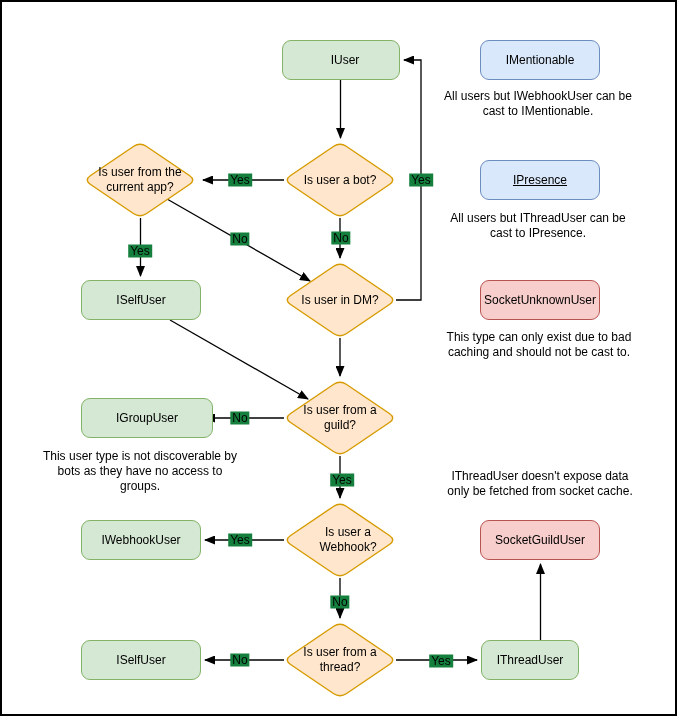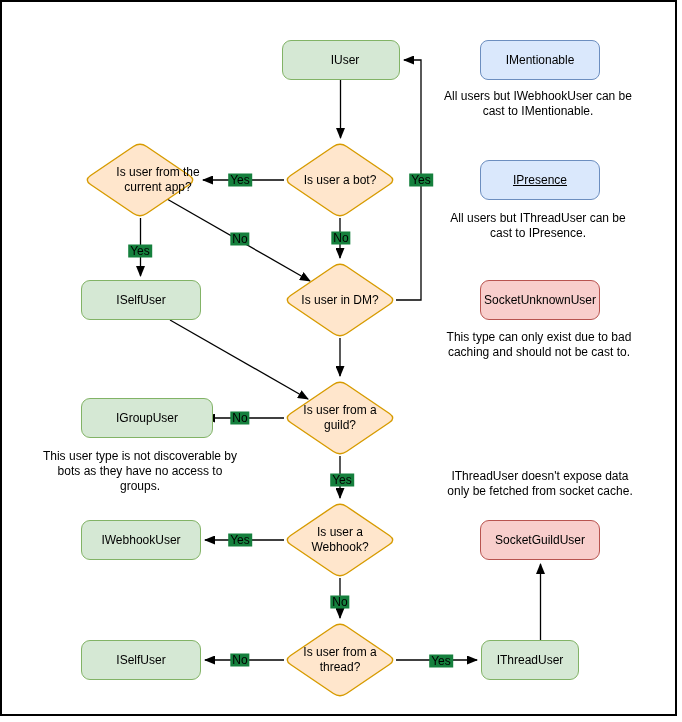--- a/index.html
+++ b/index.html
@@ -55,21 +55,21 @@
     <path class="diamond" transform="translate(140,180)" d="M6.6,-33.5 L49.4,-4.5 Q56,0 49.4,4.5 L6.6,33.5 Q0,38 -6.6,33.5 L-49.4,4.5 Q-56,0 -49.4,-4.5 L-6.6,-33.5 Q0,-38 6.6,-33.5 Z"></path>
     <path class="diamond" transform="translate(340,300)" d="M6.6,-33.5 L49.4,-4.5 Q56,0 49.4,4.5 L6.6,33.5 Q0,38 -6.6,33.5 L-49.4,4.5 Q-56,0 -49.4,-4.5 L-6.6,-33.5 Q0,-38 6.6,-33.5 Z"></path>
     <path class="diamond" transform="translate(340,418)" d="M6.6,-33.5 L49.4,-4.5 Q56,0 49.4,4.5 L6.6,33.5 Q0,38 -6.6,33.5 L-49.4,4.5 Q-56,0 -49.4,-4.5 L-6.6,-33.5 Q0,-38 6.6,-33.5 Z"></path>
     <path class="diamond" transform="translate(340,540)" d="M6.6,-33.5 L49.4,-4.5 Q56,0 49.4,4.5 L6.6,33.5 Q0,38 -6.6,33.5 L-49.4,4.5 Q-56,0 -49.4,-4.5 L-6.6,-33.5 Q0,-38 6.6,-33.5 Z"></path>
     <path class="diamond" transform="translate(340,660)" d="M6.6,-33.5 L49.4,-4.5 Q56,0 49.4,4.5 L6.6,33.5 Q0,38 -6.6,33.5 L-49.4,4.5 Q-56,0 -49.4,-4.5 L-6.6,-33.5 Q0,-38 6.6,-33.5 Z"></path>
   </svg>
 
   <div class="node green" style="left:282px;top:40px;width:118px;padding-left:8px;">
       <span>IUser</span>
     </div>
-  <div class="node blue" style="left:480px;top:40px;width:120px;border-radius:8px;">
+  <div class="node blue" style="left:480px;top:40px;width:120px;">
       <span>IMentionable</span>
     </div>
   <div class="node blue" style="left:480px;top:160px;width:120px;text-decoration:underline;">
       <span>IPresence</span>
     </div>
   <div class="node red" style="left:480px;top:280px;width:120px;">
       <span>SocketUnknownUser</span>
     </div>
   <div class="node green" style="left:81px;top:280px;width:120px;">
       <span>ISelfUser</span>
@@ -86,32 +86,32 @@
   <div class="node green" style="left:81px;top:640px;width:120px;">
       <span>ISelfUser</span>
     </div>
   <div class="node green" style="left:481px;top:640px;width:98px;">
       <span>IThreadUser</span>
     </div>
 
   <div class="dlabel" style="left:284px;top:142px;">
     <span>Is user a bot?</span>
   </div>
-  <div class="dlabel" style="left:102px;top:142px;">
+  <div class="dlabel" style="left:84px;top:142px;">
     <span>Is user from the</span>
       <span>current app?</span>
   </div>
   <div class="dlabel" style="left:284px;top:262px;">
     <span>Is user in DM?</span>
   </div>
   <div class="dlabel" style="left:284px;top:380px;">
     <span>Is user from a</span>
       <span>guild?</span>
   </div>
-  <div class="dlabel" style="left:284px;top:502px;">
+  <div class="dlabel" style="left:292px;top:502px;">
     <span>Is user a</span>
       <span>Webhook?</span>
   </div>
   <div class="dlabel" style="left:284px;top:622px;">
     <span>Is user from a</span>
       <span>thread?</span>
   </div>
 
   <span class="elabel" style="left:240px;top:180px;">Yes</span>
   <span class="elabel" style="left:421px;top:180px;">Yes</span>

